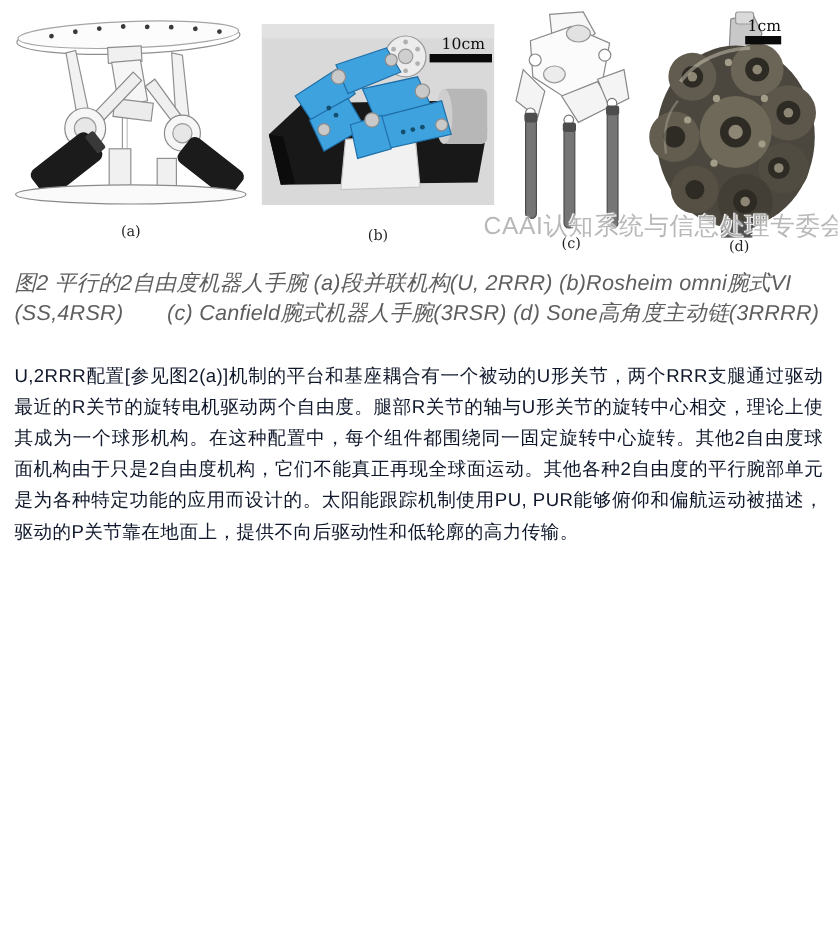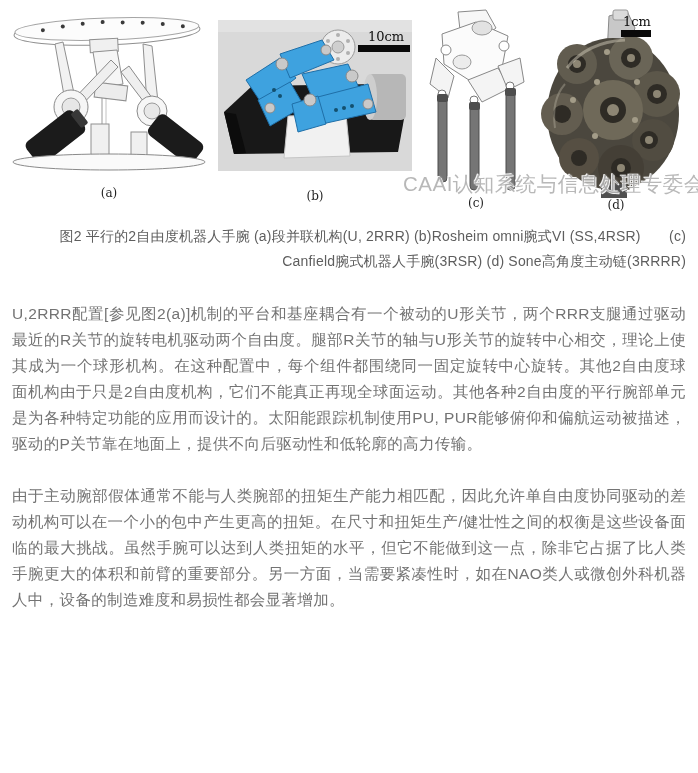--- a/index.html
+++ b/index.html
@@ -13,38 +13,38 @@
   .panel svg { display: block; }
   .fig-label {
     position: absolute; text-align: center;
     font-family: "DejaVu Serif", serif; font-size: 12px; color: #1f1f1f;
   }
   .scale-text { font-family: "DejaVu Serif", serif; font-size: 13px; fill: #0d0d0d; }
 
   
   .watermark {
     position: absolute; left: 384px; top: 170px; width: 306px; height: 36px;
-    display: flex; align-items: flex-start; gap: 19px; opacity: 0.92; pointer-events: none;
+    display: flex; align-items: center; gap: 19px; opacity: 0.92; pointer-events: none;
   }
   .watermark-text {
     font-size: 20.5px; letter-spacing: 0.5px; color: #b3b3b3; white-space: nowrap;
     text-shadow: 0 0 2px #ffffff, 1px 1px 0 #ffffff, -1px -1px 0 #ffffff;
   }
 
   
   .caption {
-    margin: 8px 12px 0 12px; text-align: right;
-    font-size: 14px; line-height: 25px; color: #5e5e5e; letter-spacing: 0.2px;
+    margin: 8px 12px 0 12px; text-align: left;
+    font-size: 18px; line-height: 25px; color: #5e5e5e; letter-spacing: 0.2px; font-style: italic;
   }
 
   
   .article { margin: 27px 12px 0 12px; }
   .article p {
     font-size: 15.5px; line-height: 26px; letter-spacing: 0.35px;
-    color: #737373; text-align: justify; margin-bottom: 26px;
+    color: #0f172a; text-align: justify; margin-bottom: 26px;
   }
 </style>
 </head>
 <body>
 
 <div class="page">
 
   <div class="figure-strip">
 
     <div class="panel" style="left:5px; top:6px;">
@@ -233,16 +233,15 @@
         <path d="M21.5 24.5 q4.5 3.5 9 0" stroke="#bdbdbd" stroke-width="1.4" fill="none"></path>
       </svg>
       <span class="watermark-text">CAAI认知系统与信息处理专委会</span>
     </div>
   </div>
 
   <div class="caption">图2 平行的2自由度机器人手腕 (a)段并联机构(U, 2RRR) (b)Rosheim omni腕式VI (SS,4RSR)　　(c) Canfield腕式机器人手腕(3RSR) (d) Sone高角度主动链(3RRRR)</div>
 
   <div class="article">
     <p>U,2RRR配置[参见图2(a)]机制的平台和基座耦合有一个被动的U形关节，两个RRR支腿通过驱动最近的R关节的旋转电机驱动两个自由度。腿部R关节的轴与U形关节的旋转中心相交，理论上使其成为一个球形机构。在这种配置中，每个组件都围绕同一固定旋转中心旋转。其他2自由度球面机构由于只是2自由度机构，它们不能真正再现全球面运动。其他各种2自由度的平行腕部单元是为各种特定功能的应用而设计的。太阳能跟踪机制使用PU, PUR能够俯仰和偏航运动被描述，驱动的P关节靠在地面上，提供不向后驱动性和低轮廓的高力传输。</p>
-    <p>由于主动腕部假体通常不能与人类腕部的扭矩生产能力相匹配，因此允许单自由度协同驱动的差动机构可以在一个小的包中产生更高的扭矩。在尺寸和扭矩生产/健壮性之间的权衡是这些设备面临的最大挑战。虽然手腕可以达到人类扭矩的水平，但它不能做到这一点，除非它占据了比人类手腕更大的体积和前臂的重要部分。另一方面，当需要紧凑性时，如在NAO类人或微创外科机器人中，设备的制造难度和易损性都会显著增加。</p>
   </div>
 
 </div>
 
 </body></html>

